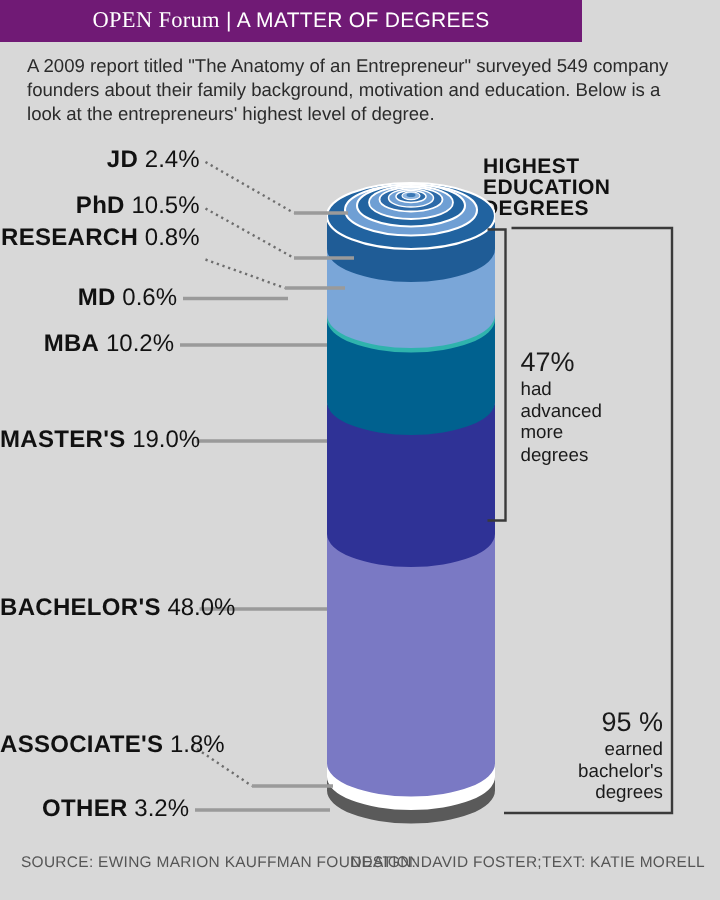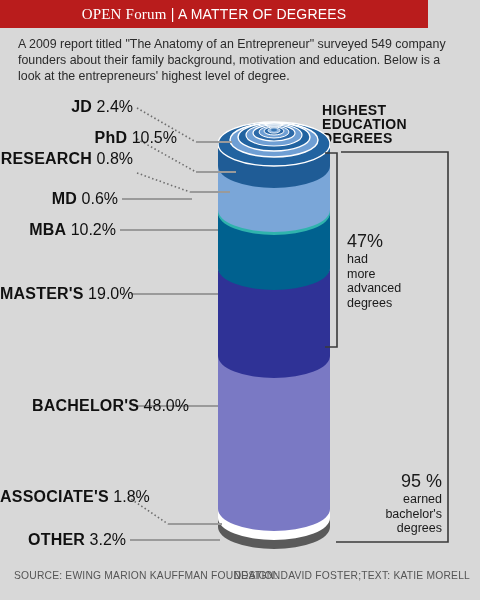--- a/index.html
+++ b/index.html
@@ -8,22 +8,22 @@
     background:#d8d8d8;
     font-family:"Liberation Sans", sans-serif;
     color:#1a1a1a;
     overflow:hidden;
     position:relative;
   }
   #stage{position:relative;width:480px;height:600px;}
 
   
   .header{
-    position:absolute;left:0;top:0;width:428px;height:28px;
-    background:#b91c1c;
+    position:absolute;left:0;top:0;width:388px;height:28px;
+    background:#701a75;
     display:flex;align-items:center;justify-content:center;
   }
   .header .htxt{
     color:#ffffff;font-size:14px;letter-spacing:.2px;white-space:nowrap;
   }
   .header .htxt .serif{font-family:"Liberation Serif", serif;font-size:15px;}
 
   
   .intro{
     position:absolute;left:18px;top:36px;width:446px;
@@ -162,21 +162,21 @@
     <line x1="168" y1="524" x2="222" y2="524" stroke="#9a9a9a" stroke-width="2.2"></line>
 
     <line x1="130" y1="540" x2="220" y2="540" stroke="#9a9a9a" stroke-width="2.2"></line>
   </svg>
 
   <div class="lbl" style="left:0;top:100px;width:133px;">
     <b>JD</b>
     <span class="pct">2.4%</span>
   </div>
 
-  <div class="lbl" style="left:0;top:131px;width:133px;padding-left:44px;">
+  <div class="lbl" style="left:0;top:131px;width:133px;">
     <b>PhD</b>
     <span class="pct">10.5%</span>
   </div>
 
   <div class="lbl" style="left:0;top:152px;width:133px;">
     <div>
       <b>RESEARCH</b>
       <span class="pct">0.8%</span>
     </div>
   </div>
@@ -189,21 +189,21 @@
   <div class="lbl" style="left:0;top:223px;width:116px;">
     <b>MBA</b>
     <span class="pct">10.2%</span>
   </div>
 
   <div class="lbl" style="left:0;top:287px;width:127px;">
     <b>MASTER'S</b>
     <span class="pct">19.0%</span>
   </div>
 
-  <div class="lbl" style="left:0;top:399px;width:129px;padding-left:32px;">
+  <div class="lbl" style="left:0;top:399px;width:129px;">
     <b>BACHELOR'S</b>
     <span class="pct">48.0%</span>
   </div>
 
   <div class="lbl" style="left:0;top:490px;width:124px;">
     <b>ASSOCIATE'S</b>
     <span class="pct">1.8%</span>
   </div>
 
   <div class="lbl" style="left:0;top:533px;width:126px;">
@@ -214,22 +214,22 @@
   <svg style="position:absolute;left:0;top:0;width:480px;height:600px;pointer-events:none;">
 
     <polyline points="325,153 337,153 337,347 325,347" fill="none" stroke="#3a3a3a" stroke-width="1.6"></polyline>
 
     <polyline points="341,152 448,152 448,542 336,542" fill="none" stroke="#3a3a3a" stroke-width="1.6"></polyline>
   </svg>
 
   <div class="callout" style="left:347px;top:231px;width:100px;">
     <div class="big">47%</div>
     <div>had</div>
+    <div>advanced</div>
     <div>more</div>
-    <div>advanced</div>
     <div>degrees</div>
   </div>
 
   <div class="callout right" style="left:330px;top:471px;width:112px;">
     <div class="big">95 %</div>
     <div>earned</div>
     <div>bachelor's</div>
     <div>degrees</div>
   </div>
 

